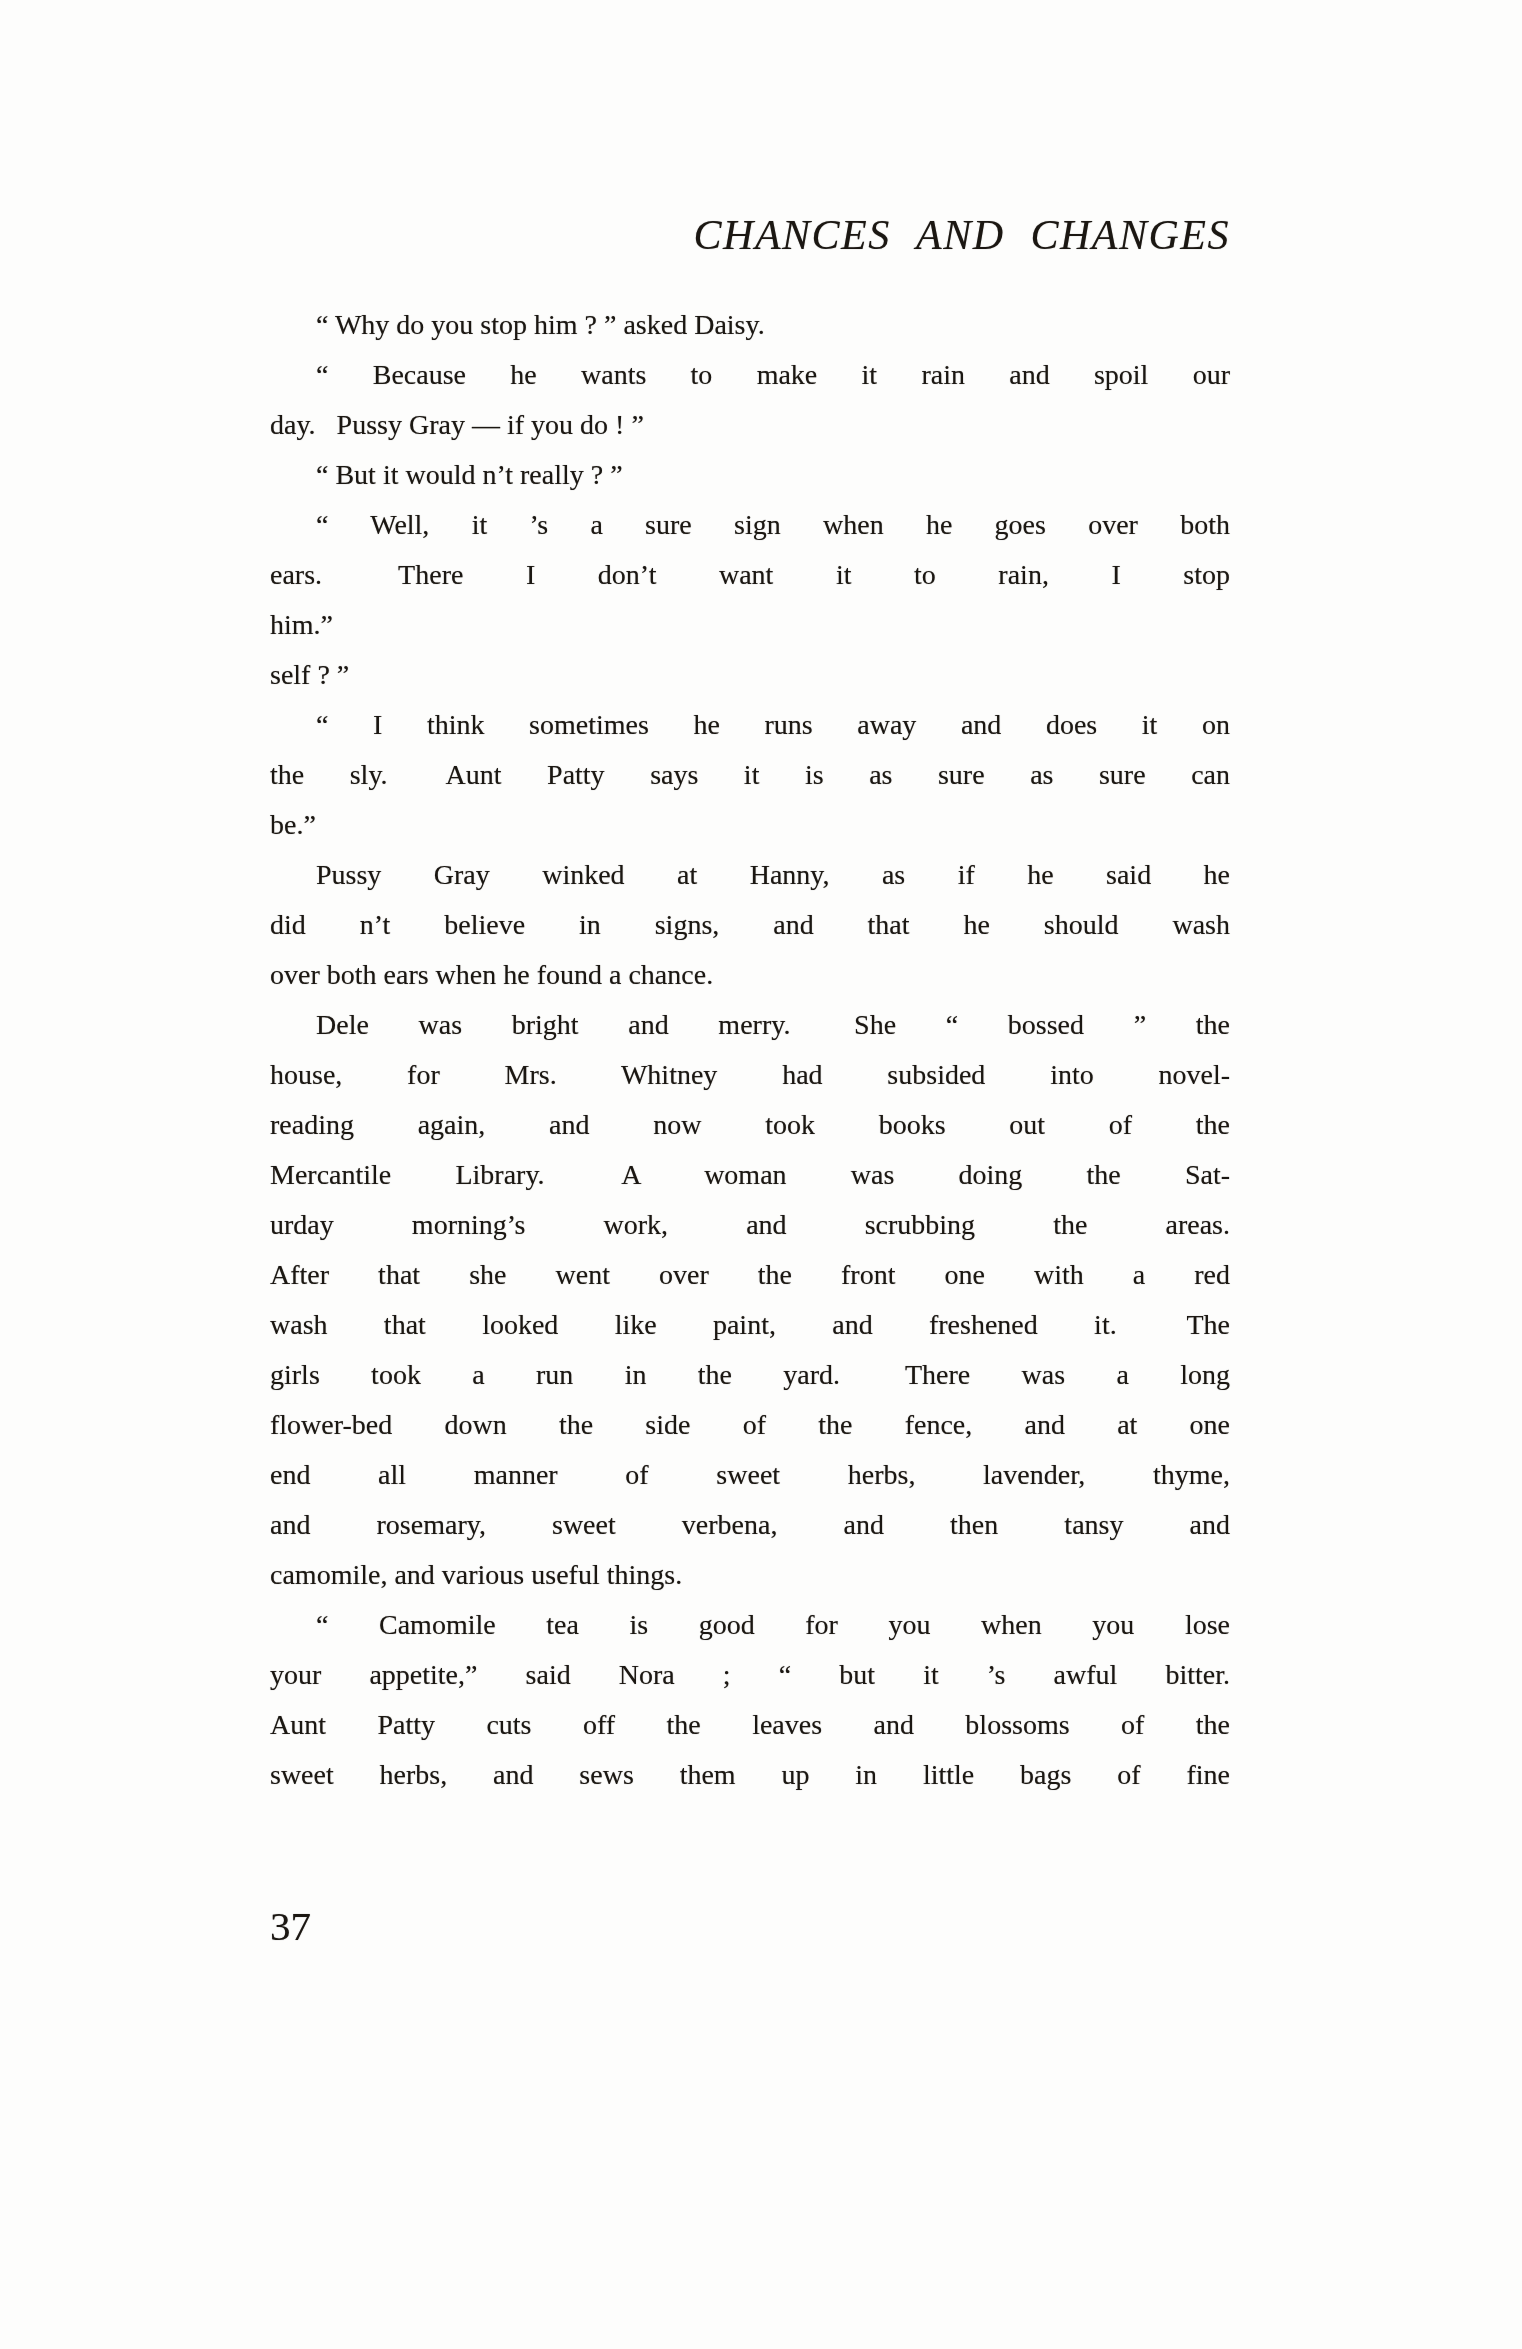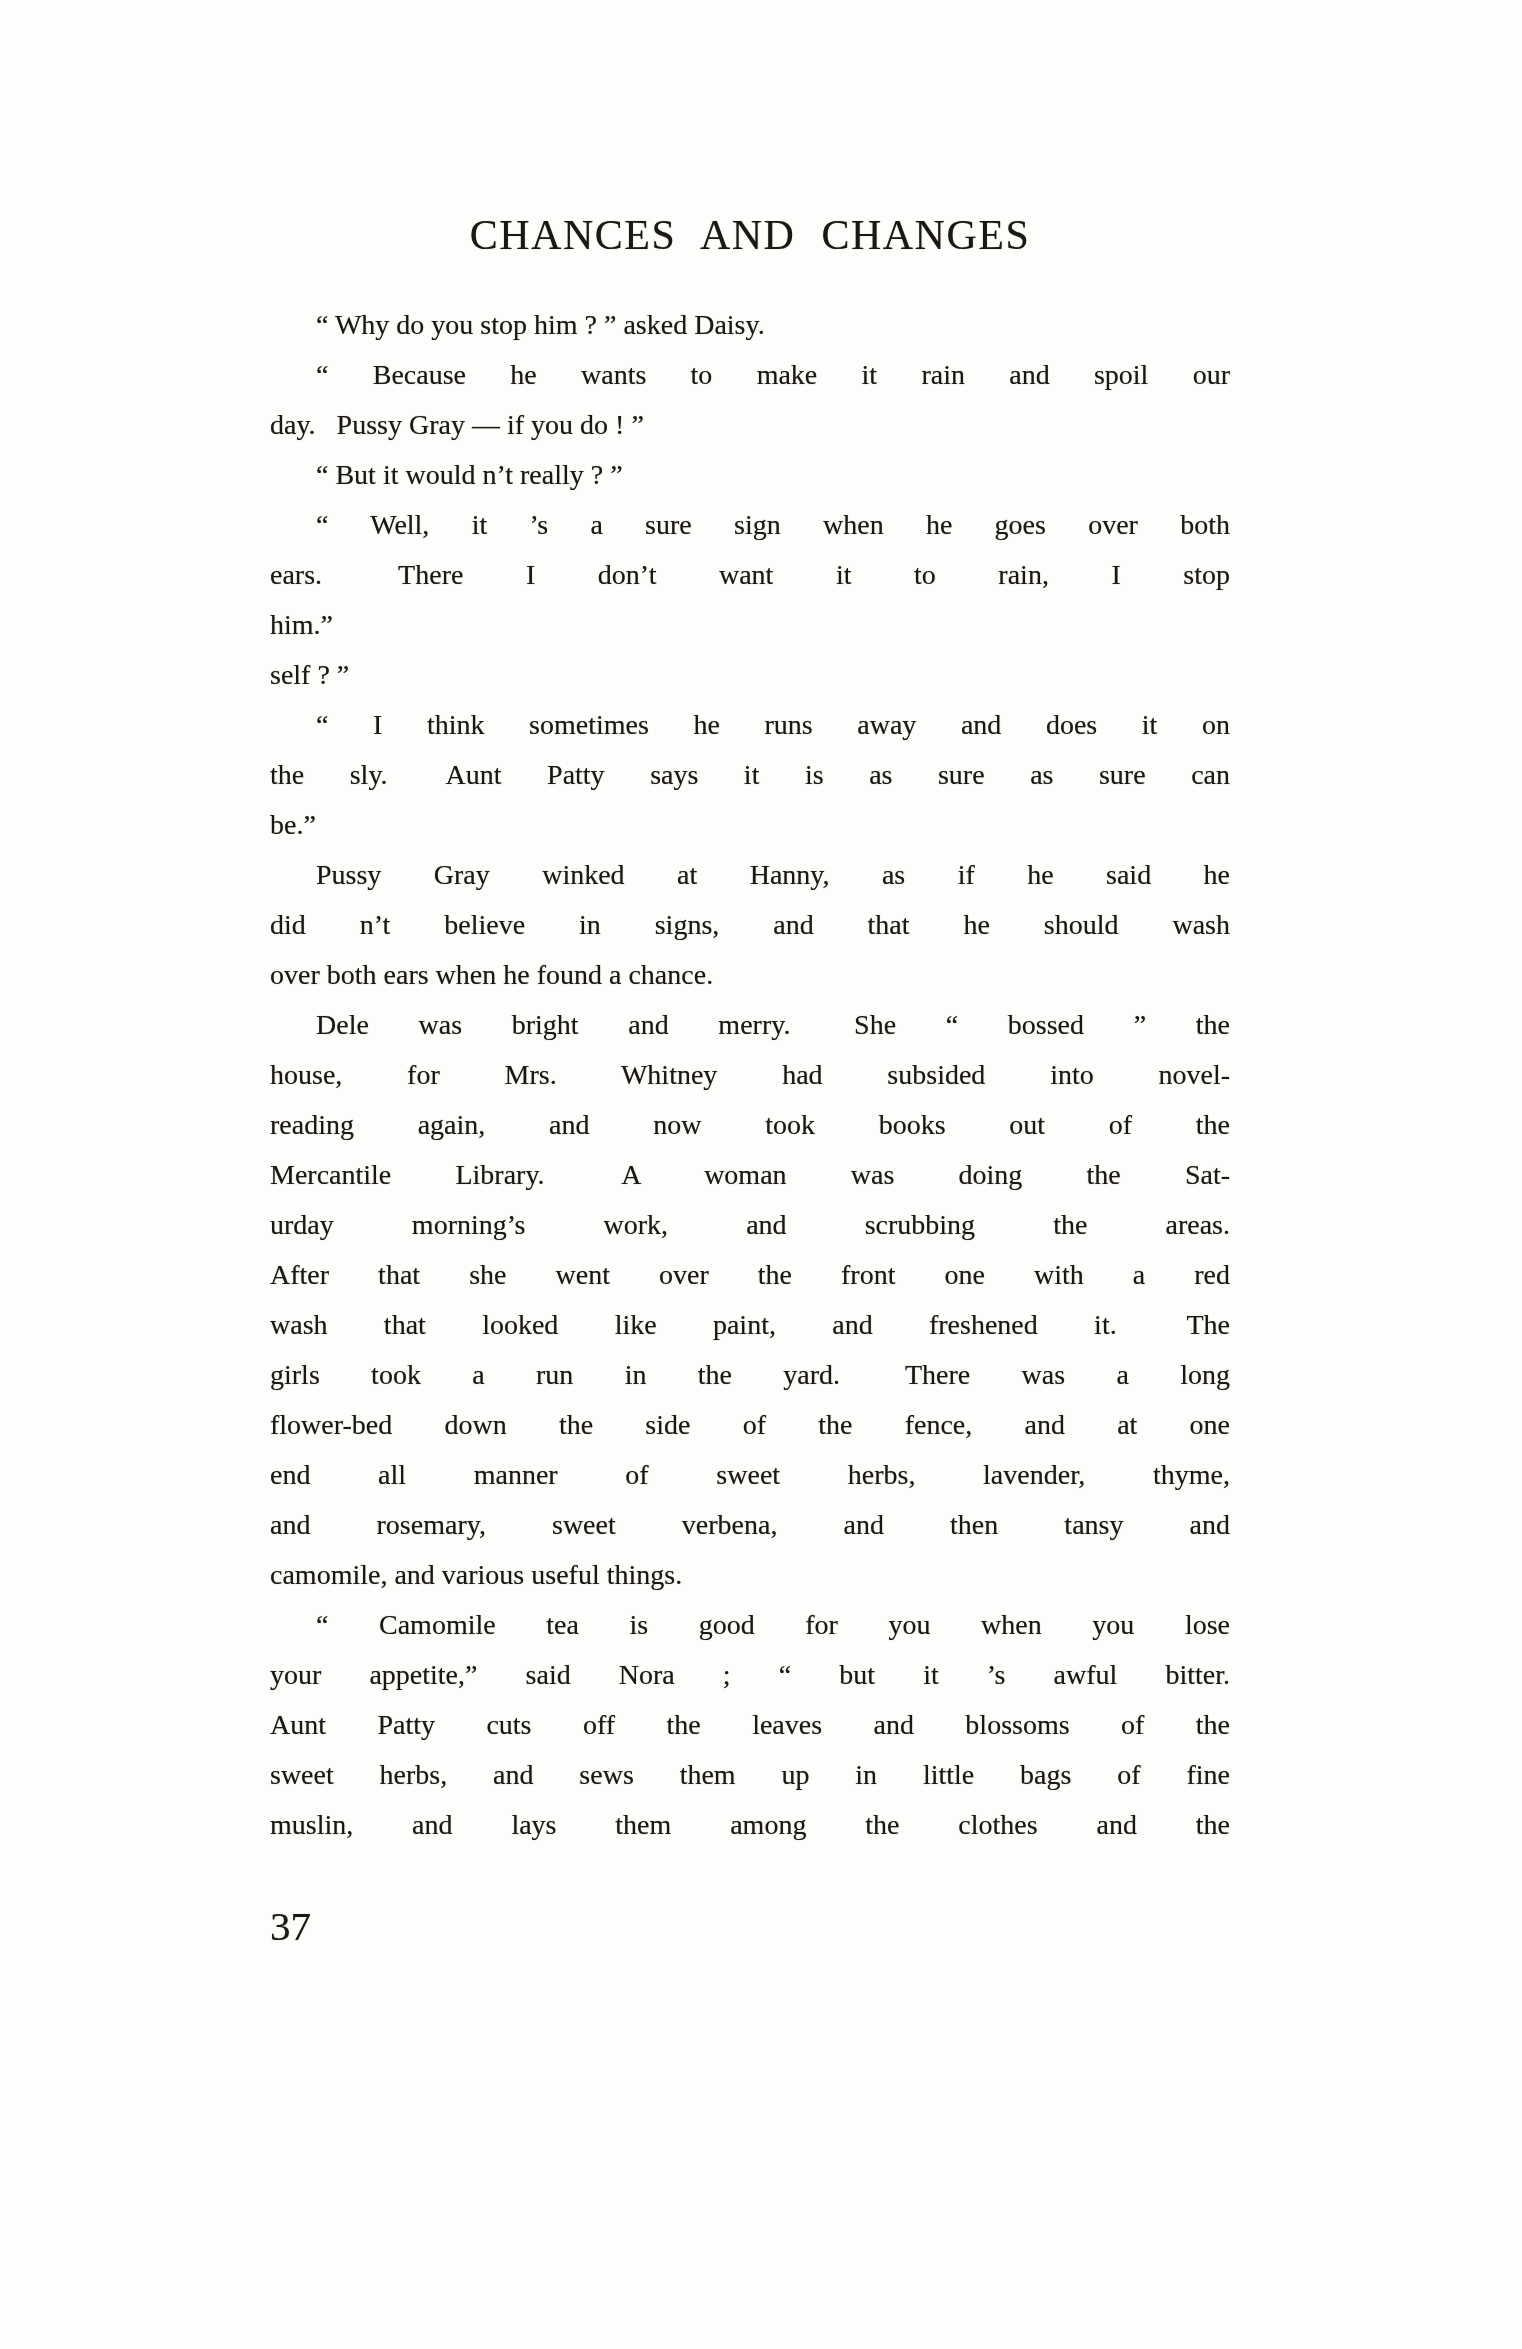--- a/index.html
+++ b/index.html
@@ -17,25 +17,26 @@
     color: #1b1712;
     text-shadow: 0 0 1px rgba(20, 16, 10, 0.45);
   }
   .running-header {
     position: absolute;
     top: 210px;
     left: 270px;
     width: 960px;
     height: 50px;
     line-height: 50px;
-    text-align: center;
+    text-align: right;
     font-size: 42px;
     letter-spacing: 1.5px;
     word-spacing: 14px;
     white-space: nowrap;
+    font-style: italic;
   }
   .page-body {
     position: absolute;
     top: 300px;
     left: 270px;
     width: 960px;
     font-size: 28px;
     line-height: 50px;
   }
   .line {
@@ -92,17 +93,16 @@
       <div class="line">wash that looked like paint, and freshened it.  The</div>
       <div class="line">girls took a run in the yard.  There was a long</div>
       <div class="line">flower-bed down the side of the fence, and at one</div>
       <div class="line">end all manner of sweet herbs, lavender, thyme,</div>
       <div class="line">and rosemary, sweet verbena, and then tansy and</div>
       <div class="line last">camomile, and various useful things.</div>
       <div class="line indent">“ Camomile tea is good for you when you lose</div>
       <div class="line">your appetite,” said Nora ; “ but it ’s awful bitter.</div>
       <div class="line">Aunt Patty cuts off the leaves and blossoms of the</div>
       <div class="line">sweet herbs, and sews them up in little bags of fine</div>
-      <div class="line">muslin, and lays them among the clothes and the</div>
     </div>
 
   <div class="page-number">37</div>
 </div>
 
 </body></html>

